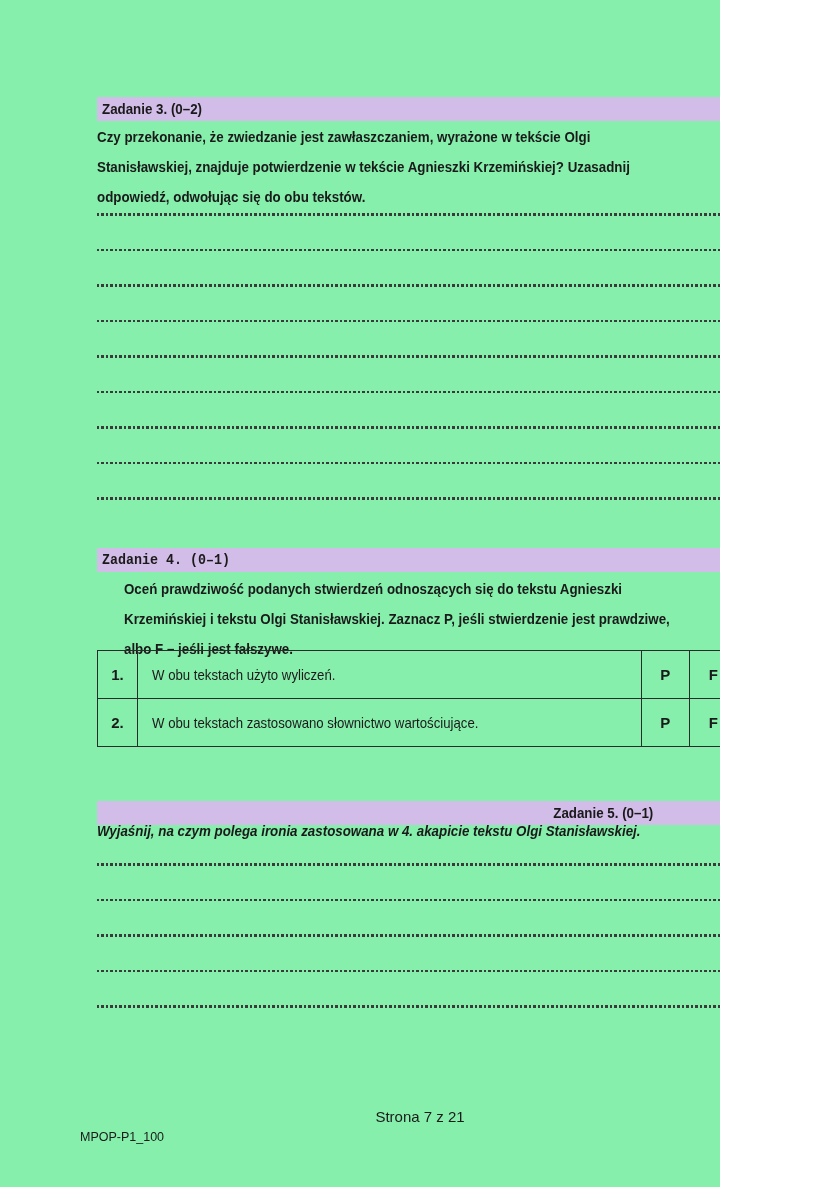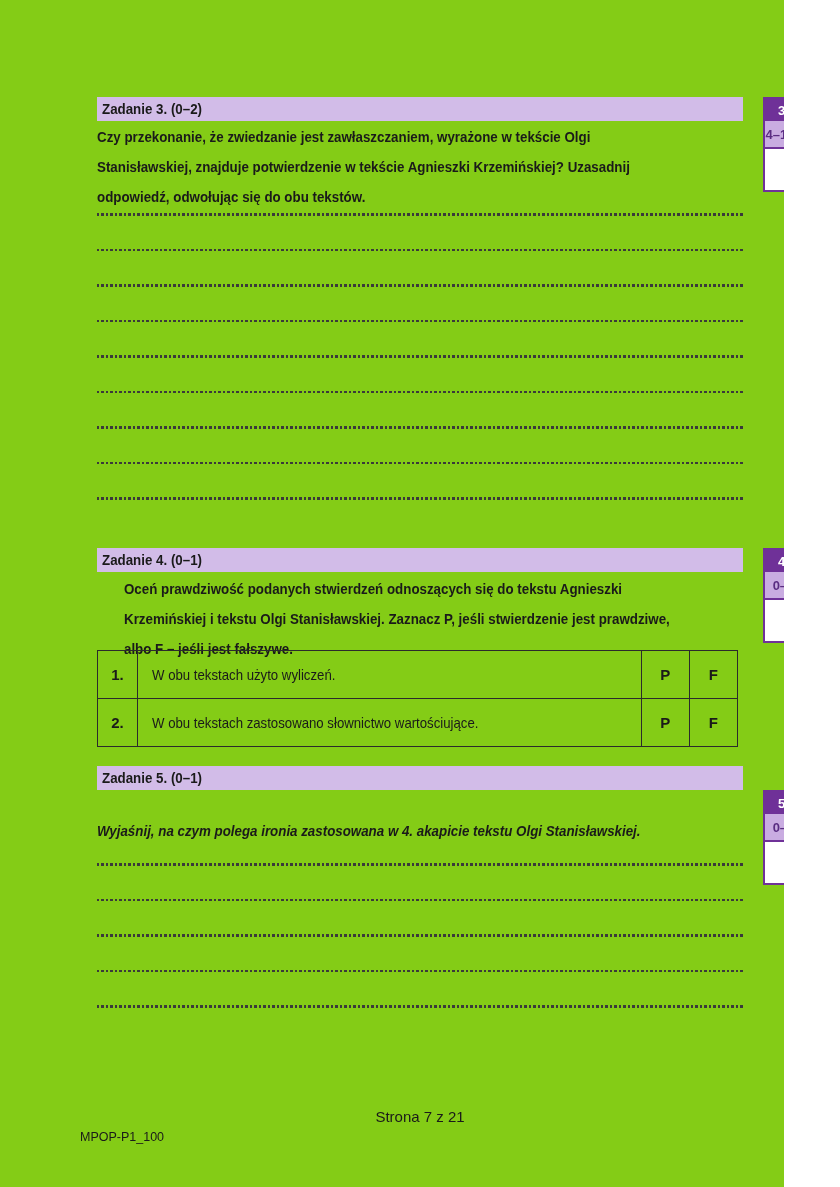--- a/index.html
+++ b/index.html
@@ -5,21 +5,21 @@
   :root{
     --accent-dark:#6f3198;
     --accent-mid:#c9ace1;
     --accent-light:#d2bce8;
     --ink:#1a1a1a;
     --dot:#3a3a3a;
   }
   *{margin:0;padding:0;box-sizing:border-box;}
   html,body{background:#ffffff;}
   body{font-family:"Liberation Sans","DejaVu Sans",sans-serif;color:var(--ink);}
-  .page{position:relative;width:784px;height:1187px;background:#84cc16;overflow:hidden;}
+  .page{position:relative;width:720px;height:1187px;background:#86efac;overflow:hidden;}
 
   .band{position:absolute;left:97px;width:646px;height:24px;background:var(--accent-light);display:flex;align-items:center;padding-left:5px;}
   .band .cond{font-weight:bold;font-size:15.5px;}
 
   .cond{display:block;transform:scaleX(0.86);transform-origin:0 0;width:116.2%;white-space:pre-line;}
   .cond-mid{display:inline-block;transform:scaleX(0.88);transform-origin:0 50%;white-space:nowrap;}
 
   .task-body{position:absolute;left:97px;width:646px;font-weight:bold;font-size:15.5px;line-height:30px;}
 
   .answer-lines{position:absolute;left:97px;width:646px;}
@@ -62,21 +62,21 @@
     <div class="answer-line"></div>
     <div class="answer-line"></div>
     <div class="answer-line"></div>
   </div>
   <div class="score-box" style="top:97px;">
     <div class="num">3.</div>
     <div class="scale">4–1–2</div>
     <div class="entry"></div>
   </div>
 
-  <div class="band" style="top:548px;">
+  <div class="band" style="top:548px;font-family:Liberation Mono, monospace;">
     <span class="cond">Zadanie 4. (0–1)</span>
   </div>
   <div class="task-body" style="top:574px;margin-left:27px;">
     <span class="cond">Oceń prawdziwość podanych stwierdzeń odnoszących się do tekstu Agnieszki
 Krzemińskiej i tekstu Olgi Stanisławskiej. Zaznacz P, jeśli stwierdzenie jest prawdziwe,
 albo F – jeśli jest fałszywe.</span>
   </div>
 
   <table class="pf-table">
     <tbody>
@@ -98,21 +98,21 @@
       </tr>
     </tbody>
   </table>
 
   <div class="score-box" style="top:548px;">
     <div class="num">4.</div>
     <div class="scale">0–1</div>
     <div class="entry"></div>
   </div>
 
-  <div class="band" style="top:766px;">
+  <div class="band" style="top:801px;text-align:right;">
     <span class="cond">Zadanie 5. (0–1)</span>
   </div>
   <div class="task-body" style="top:816px;font-style:italic;">
     <span class="cond">Wyjaśnij, na czym polega ironia zastosowana w 4. akapicie tekstu Olgi Stanisławskiej.</span>
   </div>
   <div class="answer-lines" style="top:863px;">
     <div class="answer-line"></div>
     <div class="answer-line"></div>
     <div class="answer-line"></div>
     <div class="answer-line"></div>

